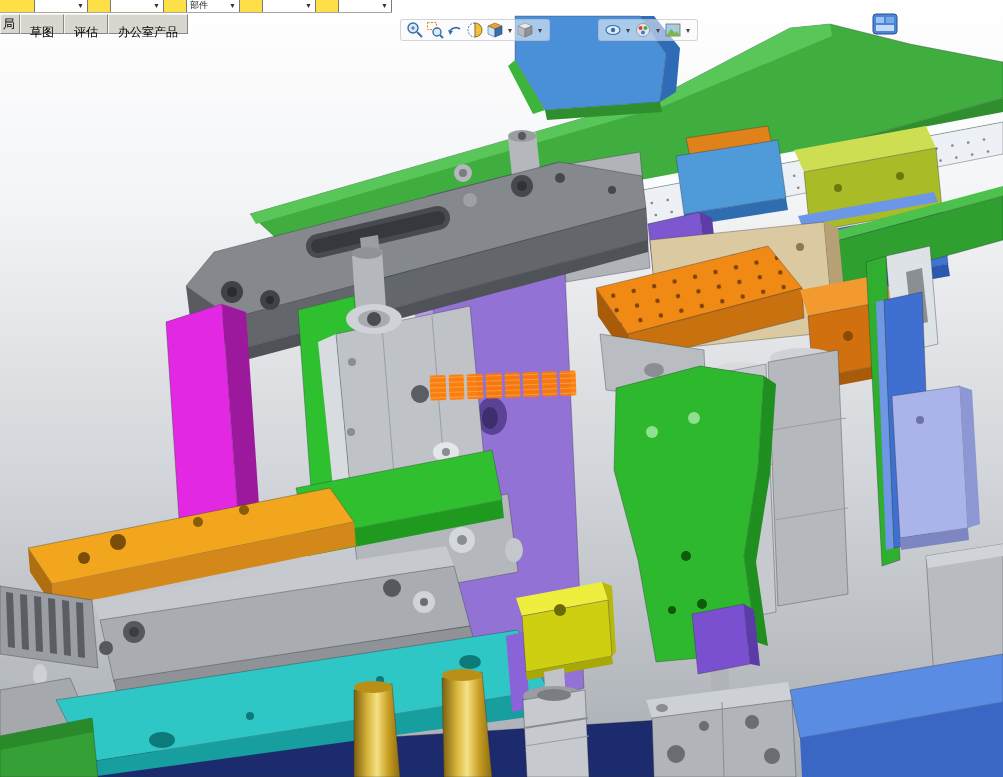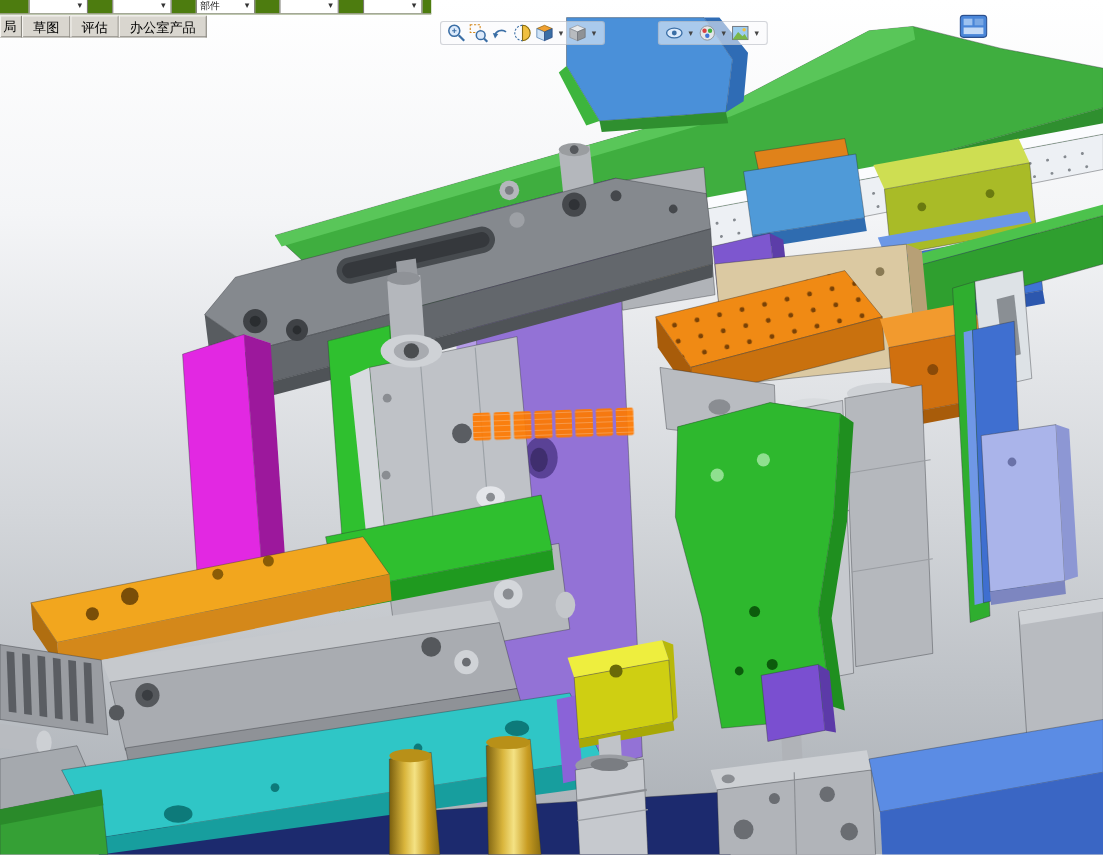--- a/index.html
+++ b/index.html
@@ -3,25 +3,25 @@
 <meta charset="utf-8">
 <style>
   html,body{margin:0;padding:0;}
   body{width:1003px;height:777px;overflow:hidden;font-family:"Liberation Sans",sans-serif;background:#fff;position:relative;}
   .screen{position:absolute;inset:0;width:1003px;height:777px;}
   .viewport{position:absolute;inset:0;background:linear-gradient(180deg,#ffffff 0%,#f4f5f7 25%,#d3d6da 60%,#a9aeb4 100%);}
   .viewport svg{position:absolute;inset:0;}
   .p{stroke:#2b2f33;stroke-opacity:.5;stroke-width:.7;}
 
   
-  .top-strip{position:absolute;top:0;left:0;width:392px;height:13px;background:#4d7c0f;border-bottom:1px solid #a9a69e;display:flex;gap:22px;padding-left:26px;box-sizing:border-box;overflow:hidden;}
+  .top-strip{position:absolute;top:0;left:0;width:392px;height:13px;background:#fde047;border-bottom:1px solid #a9a69e;display:flex;gap:22px;padding-left:26px;box-sizing:border-box;overflow:hidden;justify-content:flex-end;}
   .dd{margin-top:-3px;height:14px;min-width:46px;background:#fff;border:1px solid #7a7a72;display:flex;align-items:center;justify-content:space-between;font-size:9px;padding:0 3px;color:#222;}
   .dd .arr{font-size:7px;color:#333;}
   .tabbar{position:absolute;top:14px;left:0;height:20px;display:flex;}
-  .tab{background:#d9d6cf;border:1px solid #8a8880;border-left-color:#f4f2ee;border-top-color:#f4f2ee;font-size:12px;color:#000;padding:2px 9px 2px 9px;white-space:nowrap;line-height:16px;}
+  .tab{background:#d9d6cf;border:1px solid #8a8880;border-left-color:#f4f2ee;border-top-color:#f4f2ee;font-size:12px;color:#000;padding:9px 9px 2px 9px;white-space:nowrap;line-height:16px;}
   .tab.partial{width:15px;padding:1px 1px 2px 2px;overflow:hidden;}
 
   
   .hud{position:absolute;top:19px;display:flex;align-items:center;gap:2px;background:rgba(250,250,252,.55);border:1px solid rgba(160,165,172,.45);border-radius:3px;padding:1px 5px;}
   .hud .ic{width:18px;height:18px;display:block;}
   .hud .caret{font-size:8px;color:#444;width:8px;text-align:center;}
   .hud.g1{left:400px;}
   .hud.g2{left:598px;}
   .mini-icon{position:absolute;top:13px;left:872px;width:26px;height:22px;}
 

